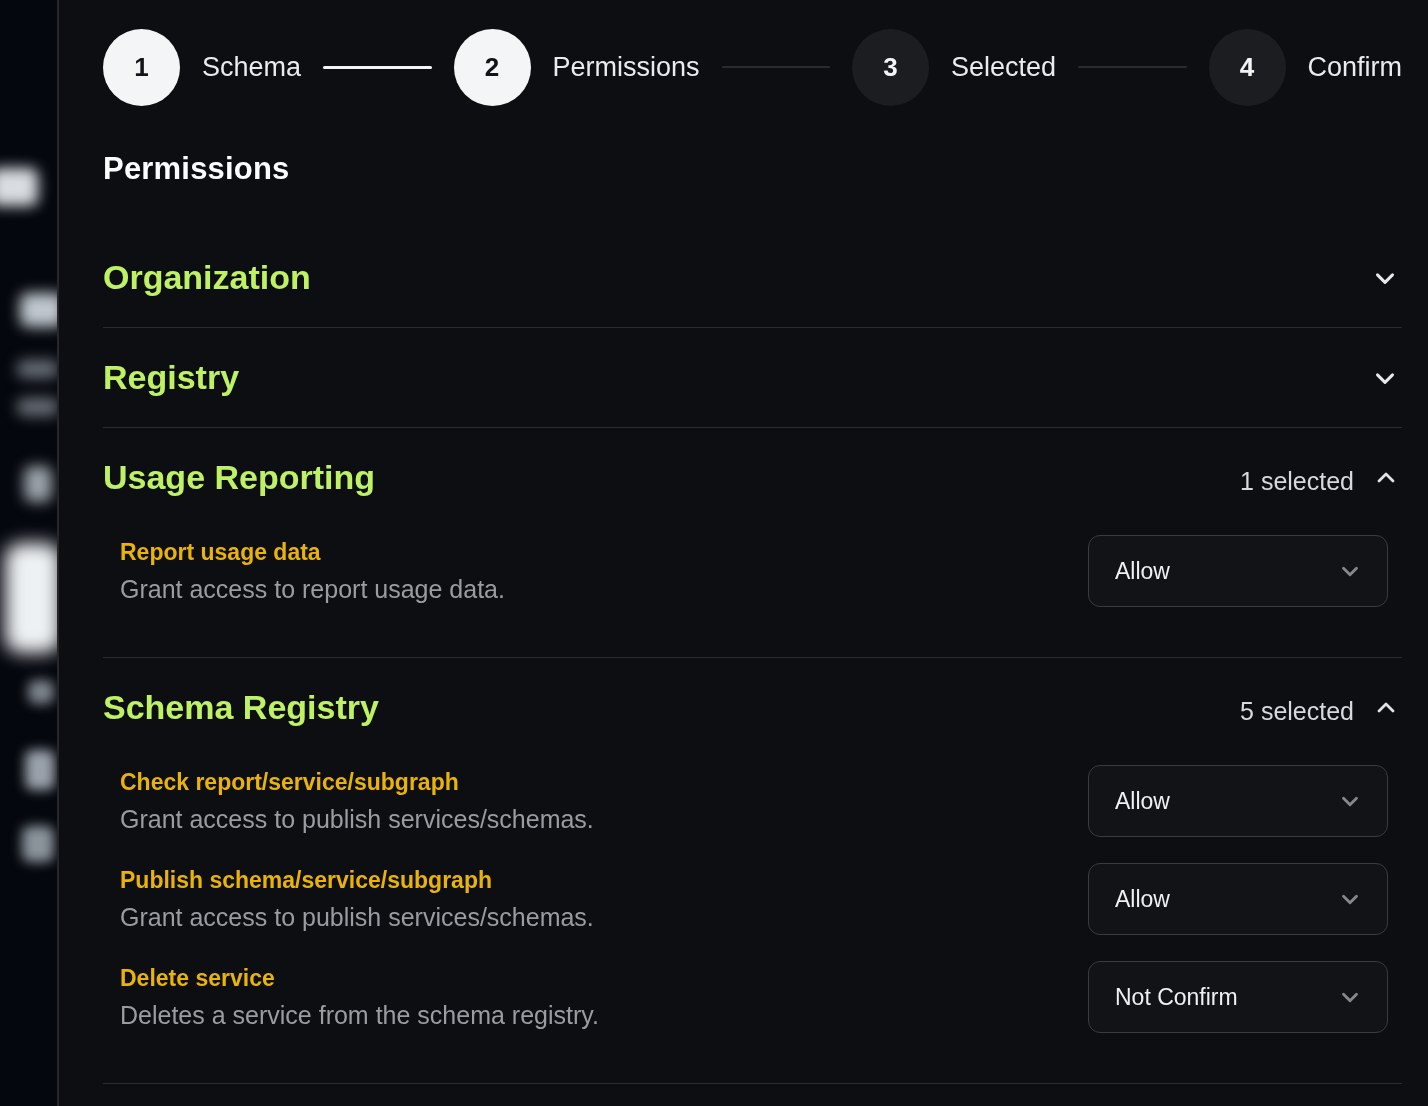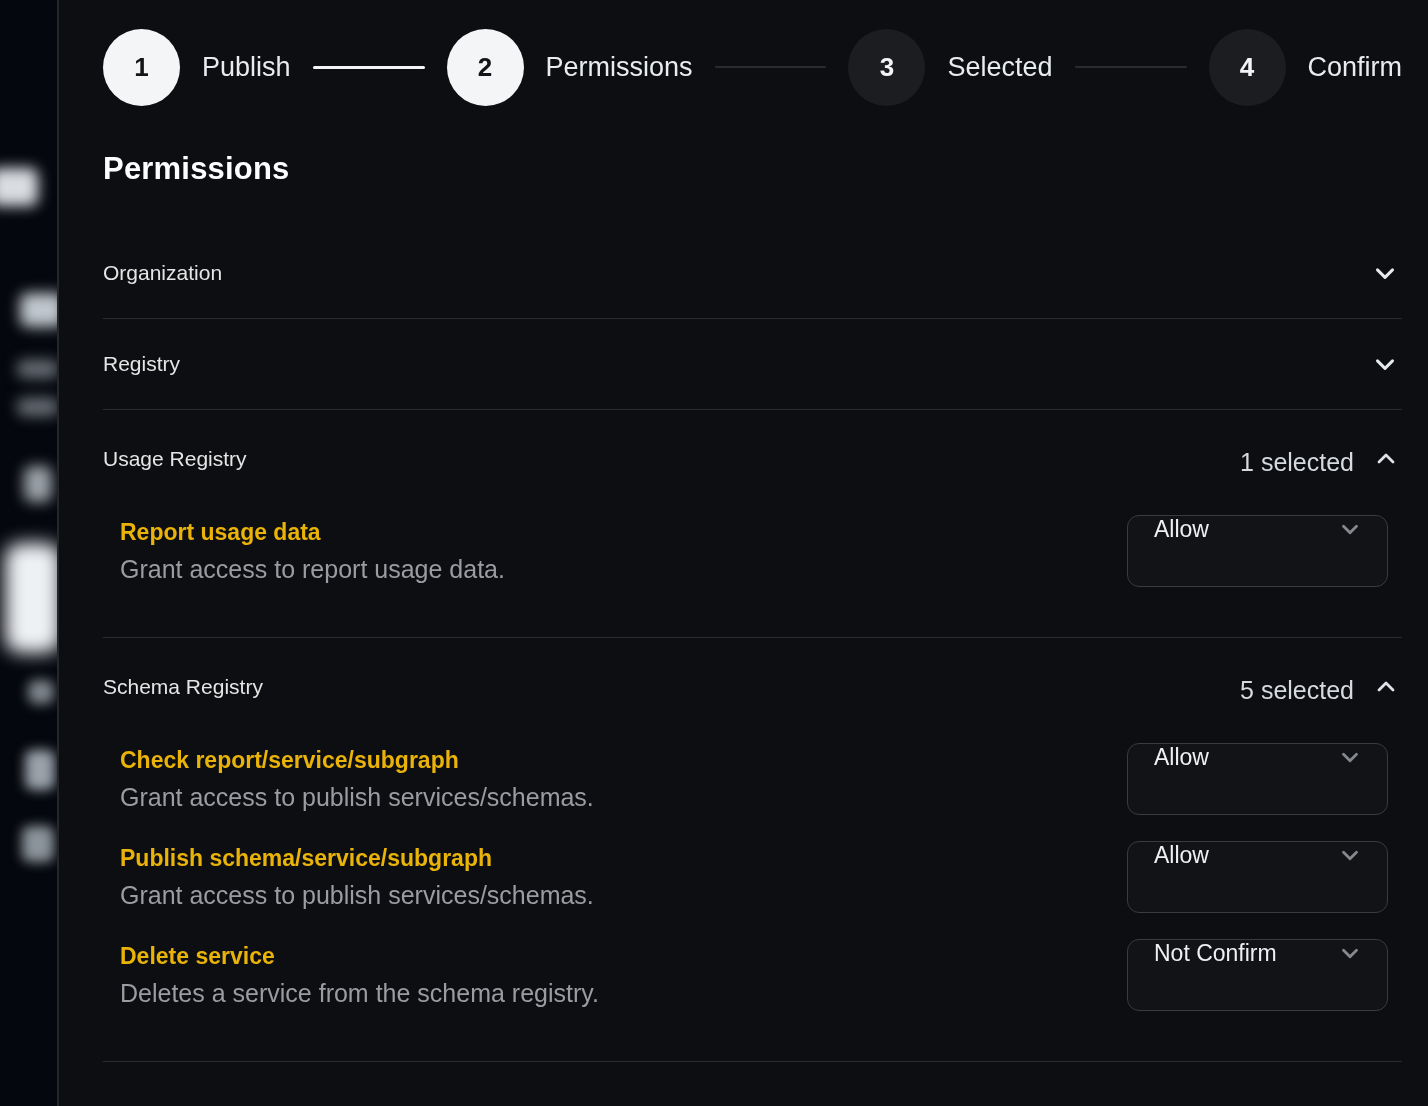--- a/index.html
+++ b/index.html
@@ -40,32 +40,32 @@
   .connector.todo { background:#2a2b2f; height:2px; }
 
   
   h1.page-title { font-size:31px; line-height:38px; font-weight:700; color:#fcfdfe;
                   margin:44px 0 40px; letter-spacing:.2px; }
 
   
   .section { border-bottom:1px solid #2a2b2e; }
   .section-header { display:flex; justify-content:space-between; align-items:center;
                     padding:30px 0; cursor:pointer; }
-  .section-title { font-size:21px; font-weight:400; color:#e5e5e5; }
+  .section-title { font-size:34px; font-weight:700; color:#bef264; }
   .section-meta { display:flex; align-items:center; gap:18px; padding-right:2px; }
   .selected-count { font-size:25px; font-weight:500; color:#d6dade;margin-top:8px; }
   .chev { display:inline-flex; align-items:center; justify-content:center; }
 
   .perm-items { padding:8px 0 50px 17px; display:flex; flex-direction:column; gap:26px; }
   .perm-row { display:flex; justify-content:space-between; align-items:center; }
   .perm-title { font-size:23px; font-weight:700; color:#eab308; line-height:1.25; }
   .perm-desc { font-size:25px; color:#9a9ca1; margin-top:7px; line-height:1.2; }
 
-  .select { width:261px; height:72px; margin-right:14px; flex:0 0 auto;
-            display:flex; align-items:flex-start; justify-content:space-between;
+  .select { width:300px; height:72px; margin-right:14px; flex:0 0 auto;
+            display:flex; align-items:center; justify-content:space-between;
             padding:0 24px 0 26px; background:#121317; border:1px solid #3a3b40;
             border-radius:12px; font-size:23px; color:#eef0f3; cursor:pointer; }
 </style>
 </head>
 <body>
 
 <div class="sidebar">
   <div class="blob b1"></div>
   <div class="blob b2"></div>
   <div class="blob b3"></div>
@@ -76,21 +76,21 @@
   <div class="blob b8"></div>
   <div class="blob b9"></div>
 </div>
 
 <div class="modal">
   <div class="modal-content">
 
     <div class="stepper">
       <div class="step done">
         <div class="step-circle">1</div>
-        <div class="step-label">Publish</div>
+        <div class="step-label">Schema</div>
       </div>
       <div class="connector done"></div>
       <div class="step active">
         <div class="step-circle">2</div>
         <div class="step-label">Permissions</div>
       </div>
       <div class="connector todo"></div>
       <div class="step todo">
         <div class="step-circle">3</div>
         <div class="step-label">Selected</div>
@@ -125,21 +125,21 @@
             <svg width="30" height="30" viewBox="0 0 24 24" fill="none">
               <path d="M6 9.5l6 6 6-6" stroke="#e6e9ec" stroke-width="2.4" stroke-linecap="round" stroke-linejoin="round"></path>
             </svg>
           </span>
         </span>
       </div>
     </div>
 
     <div class="section">
       <div class="section-header">
-        <span class="section-title">Usage Registry</span>
+        <span class="section-title">Usage Reporting</span>
         <span class="section-meta">
           <span class="selected-count">1 selected</span>
           <span class="chev">
             <svg width="28" height="28" viewBox="0 0 24 24" fill="none">
               <path d="M6 14.5l6-6 6 6" stroke="#dfe3e7" stroke-width="2.4" stroke-linecap="round" stroke-linejoin="round"></path>
             </svg>
           </span>
         </span>
       </div>
       <div class="perm-items">

